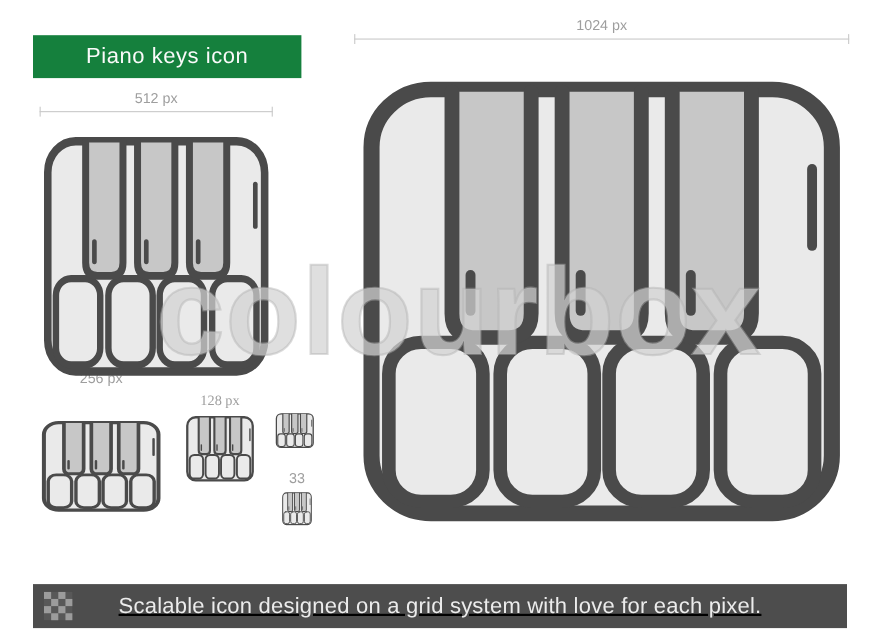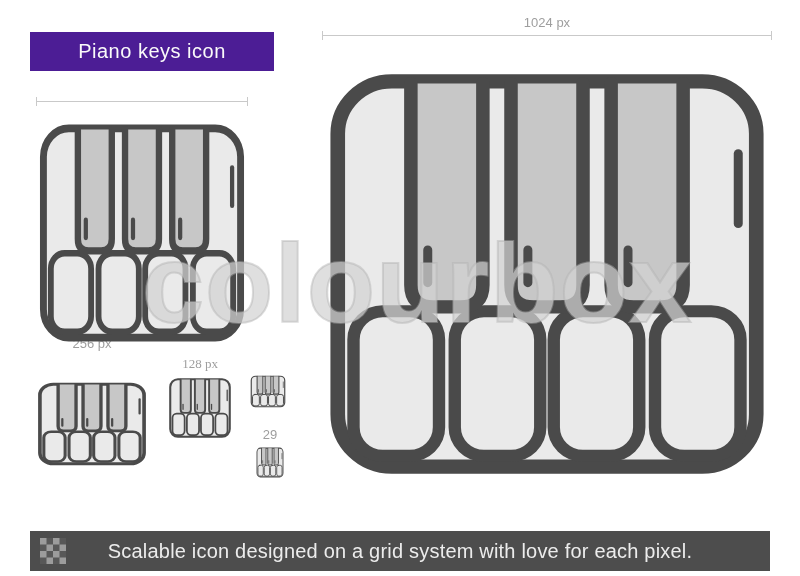--- a/index.html
+++ b/index.html
@@ -3,21 +3,21 @@
 <meta charset="utf-8">
 <style>
   html,body{margin:0;padding:0;background:#ffffff;}
   .page{
     position:relative;width:800px;height:576px;overflow:hidden;
     background:#ffffff;font-family:"Liberation Sans",sans-serif;
   }
   
   .title-bar{
     position:absolute;left:30px;top:32px;width:244px;height:39px;
-    background:#4c1d95;display:flex;align-items:center;justify-content:center;
+    background:#15803d;display:flex;align-items:center;justify-content:center;
   }
   .title-bar span{color:#fafafa;font-size:20px;letter-spacing:.5px;}
   
   .dim-label{
     position:absolute;color:#9e9e9e;font-size:13px;text-align:center;
     height:16px;line-height:16px;
   }
   .dim-line{position:absolute;height:1px;background:#c9c9c9;}
   .dim-line .tick{position:absolute;width:1px;height:9px;background:#c9c9c9;top:-4px;}
   .dim-line .tick.left{left:0;}
@@ -34,21 +34,21 @@
   .watermark{
     position:absolute;left:0;right:0;top:228px;text-align:center;
     font-size:112px;font-weight:bold;letter-spacing:1px;line-height:1;
     color:rgba(210,210,210,0.72);
     -webkit-text-stroke:2px rgba(178,178,178,0.45);
     pointer-events:none;user-select:none;margin-left:34px;
   }
   
   .footer{
     position:absolute;left:30px;top:531px;width:740px;height:40px;
-    background:#4d4d4d;display:flex;align-items:center;padding:0;box-sizing:border-box;
+    background:#4d4d4d;display:flex;align-items:center;padding:0;box-sizing:border-box;text-decoration:underline;
   }
   .footer-logo{margin-left:10px;flex:0 0 auto;display:block;}
   .footer-text{
     flex:1;text-align:center;color:#ececec;font-size:20px;letter-spacing:.2px;
     padding-right:36px; 
   }
   .hidden-defs{position:absolute;width:0;height:0;overflow:hidden;}
 </style>
 </head>
 <body>
@@ -82,29 +82,30 @@
   <div class="title-bar">
     <span>Piano keys icon</span>
   </div>
 
   <div class="dim-label" style="left:322px;top:15px;width:450px;text-align:center;">1024 px</div>
   <div class="dim-line" style="left:322px;top:35px;width:450px;">
     <span class="tick left"></span>
     <span class="tick right"></span>
   </div>
 
+  <div class="dim-label" style="left:36px;top:82px;width:212px;">512 px</div>
   <div class="dim-line" style="left:36px;top:101px;width:212px;">
     <span class="tick left"></span>
     <span class="tick right"></span>
   </div>
 
   <div class="dim-label" style="left:36px;top:336px;width:112px;">256 px</div>
   <div class="dim-label" style="left:168px;top:356px;width:64px;font-family:Liberation Serif, serif;">128 px</div>
   <div class="dim-label" style="left:250px;top:353px;width:36px;margin-top:29px;">64</div>
-  <div class="dim-label" style="left:256px;top:427px;width:28px;">29</div>
+  <div class="dim-label" style="left:256px;top:427px;width:28px;">33</div>
 
   <svg class="icon icon-1024" viewBox="0 0 200 190" preserveAspectRatio="none">
       <use href="#piano-shape"></use>
     </svg>
   <svg class="icon icon-512" viewBox="0 0 200 190" preserveAspectRatio="none">
       <use href="#piano-shape"></use>
     </svg>
   <svg class="icon icon-256" viewBox="0 0 200 190" preserveAspectRatio="none">
       <use href="#piano-shape"></use>
     </svg>

